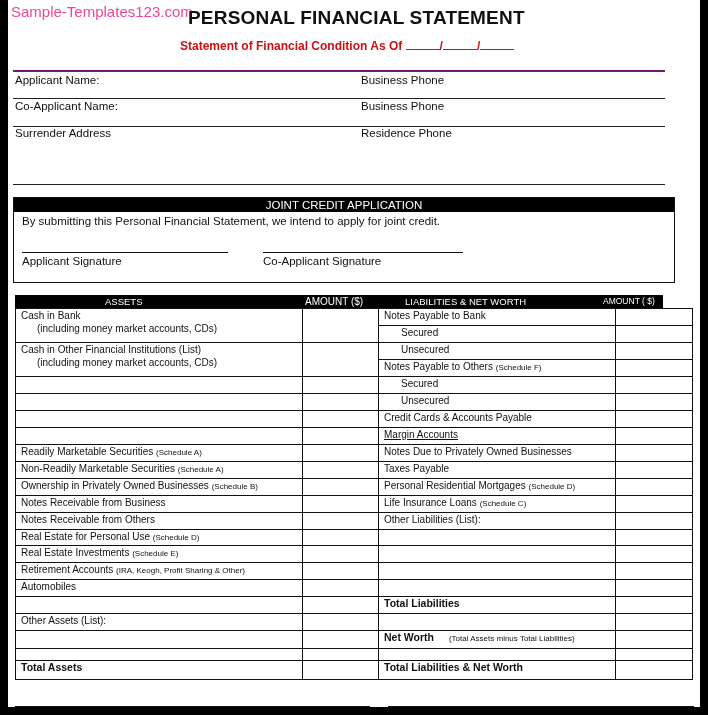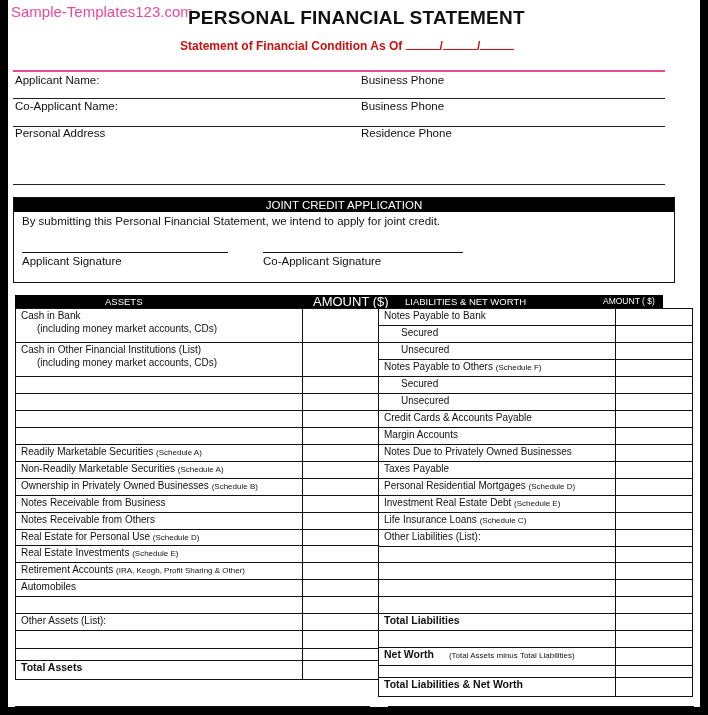--- a/index.html
+++ b/index.html
@@ -10,21 +10,21 @@
   .page {
     position: absolute; left: 8px; top: 0; width: 692px; height: 707px; background: #fff;
   }
   .abs { position: absolute; }
   .site-name { left: 3px; top: 3px; font-size: 15px; color: #ec4899; white-space: nowrap; }
   .title { left: 180px; top: 7px; font-size: 19px; font-weight: bold; color: #111; white-space: nowrap; letter-spacing: 0.2px; }
   .subtitle { left: 172px; top: 39px; font-size: 12px; font-weight: bold; color: #cc1111; white-space: nowrap; }
   .subtitle .blank { display: inline-block; border-bottom: 1px solid #cc1111; width: 34px; height: 9px; vertical-align: baseline; }
 
   .info-row { position: absolute; left: 5px; width: 652px; border-top: 1px solid #222; }
-  .info-row.thick { border-top: 2px solid #ec4899; }
+  .info-row.thick { border-top: 2px solid #701a75; }
   .info-label { position: absolute; font-size: 11.5px; white-space: nowrap; color: #111; }
 
   .joint { position: absolute; left: 5px; top: 197px; width: 660px; height: 84px; border: 1px solid #111; }
   .joint-head { background: #000; color: #fff; font-size: 11.5px; text-align: center; height: 14px; line-height: 14px; }
   .joint-text { position: absolute; left: 8px; top: 17px; font-size: 11.5px; white-space: nowrap; }
   .sig-line { position: absolute; top: 54px; height: 0; border-top: 1.5px solid #111; }
   .sig-label { position: absolute; top: 57px; font-size: 11.5px; white-space: nowrap; }
 
   .hdr-bar { position: absolute; top: 295px; height: 13px; background: #000; color: #fff; font-size: 9.5px; line-height: 13px; }
   .hdr-cell { position: absolute; top: 0; white-space: nowrap; }
@@ -53,37 +53,37 @@
 
   <div class="info-row thick" style="top:70px;height:27px;">
     <span class="info-label" style="left:2px;top:2px;">Applicant Name:</span>
     <span class="info-label" style="left:348px;top:2px;">Business Phone</span>
   </div>
   <div class="info-row" style="top:98px;height:27px;">
     <span class="info-label" style="left:2px;top:1px;text-align:center;">Co-Applicant Name:</span>
     <span class="info-label" style="left:348px;top:1px;">Business Phone</span>
   </div>
   <div class="info-row" style="top:126px;height:27px;">
-    <span class="info-label" style="left:2px;top:0px;">Personal Address</span>
+    <span class="info-label" style="left:2px;top:0px;">Surrender Address</span>
     <span class="info-label" style="left:348px;top:0px;">Residence Phone</span>
   </div>
   <div class="info-row" style="top:184px;height:0;"></div>
 
   <div class="joint">
     <div class="joint-head">JOINT CREDIT APPLICATION</div>
     <div class="joint-text">By submitting this Personal Financial Statement, we intend to apply for joint credit.</div>
     <div class="sig-line" style="left:8px;width:206px;"></div>
     <div class="sig-label" style="left:8px;">Applicant Signature</div>
     <div class="sig-line" style="left:249px;width:200px;"></div>
     <div class="sig-label" style="left:249px;">Co-Applicant Signature</div>
   </div>
 
   <div class="hdr-bar" style="left:7px;width:648px;">
     <span class="hdr-cell" style="left:90px;">ASSETS</span>
-    <span class="hdr-cell" style="left:298px;font-size:13px;">AMOUNT ($)</span>
+    <span class="hdr-cell" style="left:290px;font-size:10px;">AMOUNT ($)</span>
     <span class="hdr-cell" style="left:390px;">LIABILITIES &amp; NET WORTH</span>
     <span class="hdr-cell" style="left:588px;font-size:8.5px;">AMOUNT ( $)</span>
   </div>
 
   <table class="grid" id="assets-table" style="left:7px;top:308px;width:363px;">
     <colgroup>
         <col style="width:287px">
         <col style="width:76px">
       </colgroup>
     <tbody id="assets-body">
@@ -197,38 +197,34 @@
           <td class="amt"></td>
         </tr>
         <tr style="height: 17px;">
           <td class="indent"><span>Unsecured</span></td>
           <td class="amt"></td>
         </tr>
         <tr style="height: 17px;">
           <td><span>Credit Cards &amp; Accounts Payable</span></td>
           <td class="amt"></td>
         </tr>
-        <tr style="height: 17px;">
+        <tr style="height: 17px; text-decoration: underline;">
           <td><span>Margin Accounts</span></td>
           <td class="amt"></td>
         </tr>
         <tr style="height: 17px;">
           <td><span>Notes Due to Privately Owned Businesses</span></td>
           <td class="amt"></td>
         </tr>
         <tr style="height: 17px;">
           <td><span>Taxes Payable</span></td>
           <td class="amt"></td>
         </tr>
         <tr style="height: 17px;">
           <td><span>Personal Residential Mortgages</span> <span class="sched">(Schedule D)</span></td>
-          <td class="amt"></td>
-        </tr>
-        <tr style="height: 17px;">
-          <td><span>Investment Real Estate Debt</span> <span class="sched">(Schedule E)</span></td>
           <td class="amt"></td>
         </tr>
         <tr style="height: 17px;">
           <td><span>Life Insurance Loans</span> <span class="sched">(Schedule C)</span></td>
           <td class="amt"></td>
         </tr>
         <tr style="height: 17px;">
           <td><span>Other Liabilities (List):</span></td>
           <td class="amt"></td>
         </tr>

